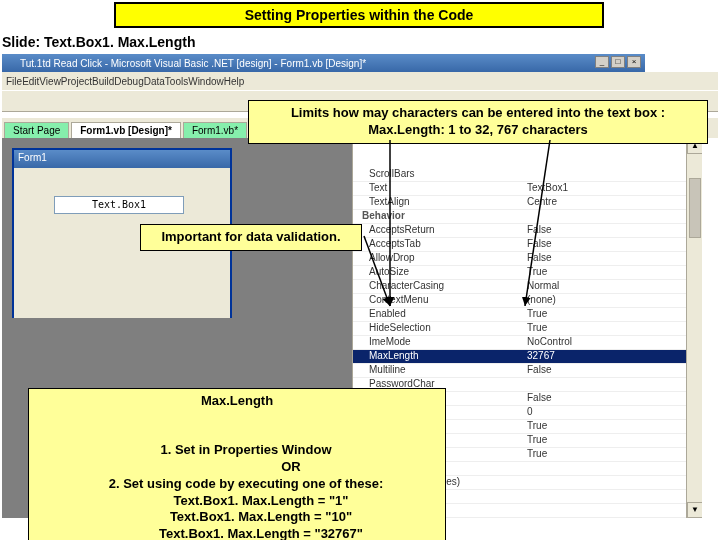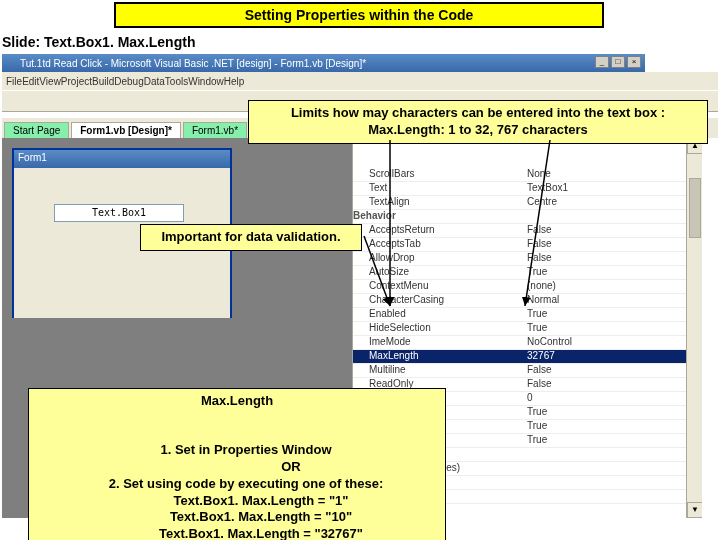--- a/index.html
+++ b/index.html
@@ -13,27 +13,27 @@
   .menubar{position:absolute;left:2px;top:72px;width:716px;height:18px;background:#ece9d8;color:#333;font-size:10px;padding:2px 4px;display:flex;align-items:center;}
   .toolbar{position:absolute;left:2px;top:90px;width:716px;height:22px;background:#ece9d8;border-top:1px solid #fff;border-bottom:1px solid #aca899;display:flex;align-items:center;padding:0 4px;gap:4px;}
   .tbtn{width:18px;height:18px;background:#ece9d8;border:1px solid transparent;}
   .tabs{position:absolute;left:2px;top:118px;width:716px;height:20px;background:#ece9d8;display:flex;align-items:flex-end;font-size:10px;}
   .tab{padding:2px 8px;border:1px solid #aca899;border-bottom:none;background:#86efac;margin-left:2px;}
   .tab.active{background:#fff;font-weight:bold;margin-top:24px;}
   .designer{position:absolute;left:2px;top:138px;width:350px;height:380px;background:#7f7f7f;}
   .form-window{position:absolute;left:10px;top:10px;width:220px;height:170px;background:#ffffff;border:2px solid #003399;}
   .form-title{height:18px;background:linear-gradient(180deg,#5a8cc8,#3868a8);color:#fff;font-size:10px;padding:2px 4px;}
   .form-body{position:relative;height:150px;background:#ece9d8;background-image:radial-gradient(#808080 0.5px,transparent 0.5px);background-size:8px 8px;}
-  .textbox{position:absolute;left:40px;top:36px;width:130px;height:18px;background:#fff;border:1px solid #7f9db9;font-family:monospace;font-size:10px;text-align:center;line-height:16px;}
+  .textbox{position:absolute;left:40px;top:28px;width:130px;height:18px;background:#fff;border:1px solid #7f9db9;font-family:monospace;font-size:10px;text-align:center;line-height:16px;}
   .props-panel{position:absolute;left:352px;top:138px;width:350px;height:380px;background:#fff;border-left:1px solid #aca899;font-size:10px;overflow:hidden;}
   .props-grid{position:absolute;left:0;top:30px;width:346px;}
   .prow{display:flex;height:14px;border-bottom:1px solid #eee;}
   .pname{width:170px;padding-left:16px;color:#333;white-space:nowrap;overflow:hidden;filter:blur(0.3px);}
   .pval{flex:1;padding-left:4px;color:#333;white-space:nowrap;overflow:hidden;filter:blur(0.3px);}
-  .prow.cat .pname{font-weight:bold;padding-left:0;color:#555;}
+  .prow.cat .pname{font-weight:bold;padding-left:9px;color:#555;}
   .prow.sel{background:#0a246a;color:#fff;}
   .prow.sel .pname,.prow.sel .pval{color:#fff;filter:none;}
   .scrollbar{position:absolute;right:0;top:0;width:16px;height:100%;background:#ece9d8;border-left:1px solid #aca899;}
   .sb-thumb{position:absolute;top:40px;left:2px;width:12px;height:60px;background:#c8c4b8;border:1px solid #aca899;}
   .sb-btn{width:16px;height:16px;background:#ece9d8;border:1px solid #aca899;font-size:8px;text-align:center;line-height:14px;}
   .callout{position:absolute;background:#ffff99;border:1px solid #000;padding:4px 8px;font-size:13px;font-weight:bold;line-height:1.3;text-align:center;}
   .callout.c1{left:248px;top:100px;width:460px;}
   .callout.c2{left:140px;top:224px;width:222px;}
   .callout.c3{left:28px;top:388px;width:418px;}
   .c3-lines{font-weight:bold;}
@@ -93,21 +93,20 @@
     <div class="form-body">
       <div class="textbox">Text.Box1</div>
     </div>
   </div>
 </div>
 
 <div class="props-panel">
   <div class="props-grid" id="props-grid">
       <div class="prow">
         <div class="pname">ScrollBars</div>
-        <div class="pval">None</div>
       </div>
       <div class="prow">
         <div class="pname">Text</div>
         <div class="pval">TextBox1</div>
       </div>
       <div class="prow">
         <div class="pname">TextAlign</div>
         <div class="pval">Centre</div>
       </div>
       <div class="prow cat">
@@ -124,46 +123,50 @@
       </div>
       <div class="prow">
         <div class="pname">AllowDrop</div>
         <div class="pval">False</div>
       </div>
       <div class="prow">
         <div class="pname">AutoSize</div>
         <div class="pval">True</div>
       </div>
       <div class="prow">
+        <div class="pname">CharacterCasing</div>
+        <div class="pval">Normal</div>
+      </div>
+      <div class="prow">
         <div class="pname">ContextMenu</div>
         <div class="pval">(none)</div>
-      </div>
-      <div class="prow">
-        <div class="pname">CharacterCasing</div>
-        <div class="pval">Normal</div>
       </div>
       <div class="prow">
         <div class="pname">Enabled</div>
         <div class="pval">True</div>
       </div>
       <div class="prow">
         <div class="pname">HideSelection</div>
         <div class="pval">True</div>
       </div>
       <div class="prow">
         <div class="pname">ImeMode</div>
         <div class="pval">NoControl</div>
       </div>
       <div class="prow sel">
         <div class="pname">MaxLength</div>
         <div class="pval">32767</div>
       </div>
       <div class="prow">
         <div class="pname">Multiline</div>
         <div class="pval">False</div>
+      </div>
+      <div class="prow">
+        <div class="pname">PasswordChar</div>
+        <div class="pval"></div>
       </div>
       <div class="prow">
         <div class="pname">ReadOnly</div>
         <div class="pval">False</div>
       </div>
       <div class="prow">
         <div class="pname">TabIndex</div>
         <div class="pval">0</div>
       </div>
       <div class="prow">

